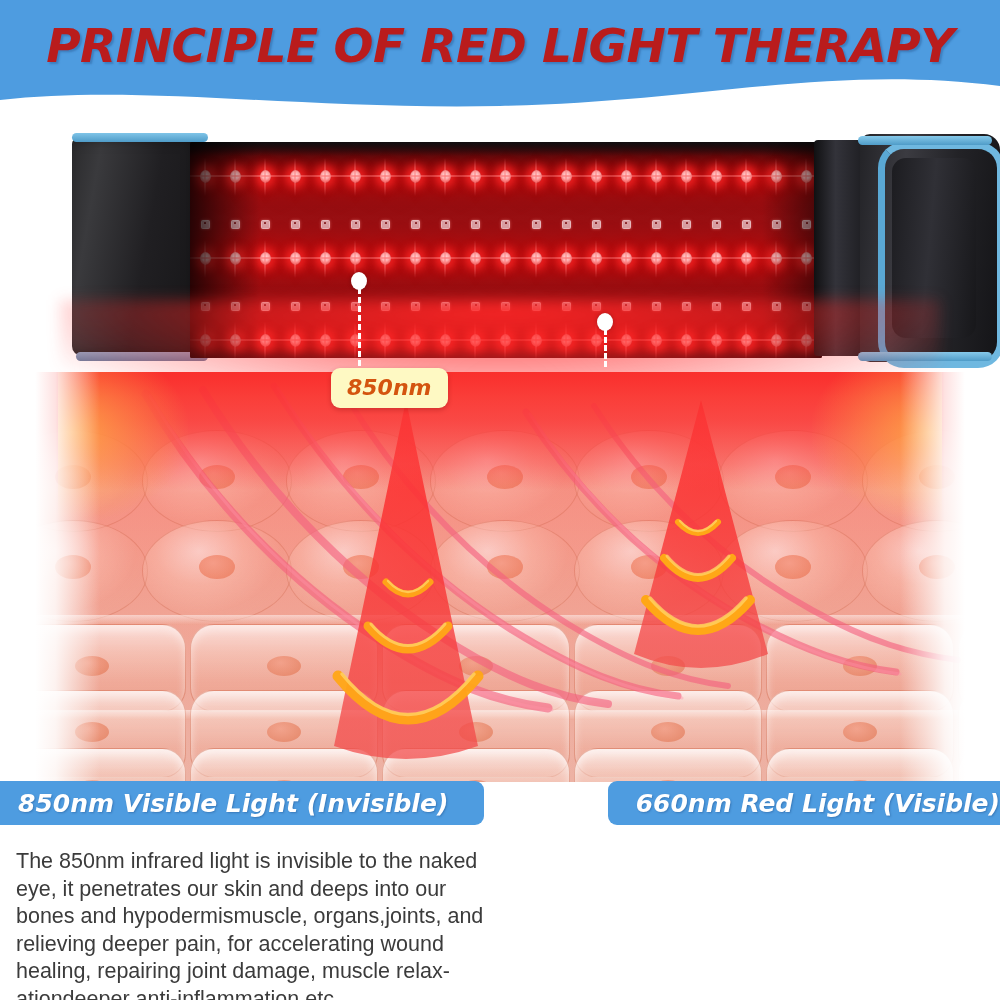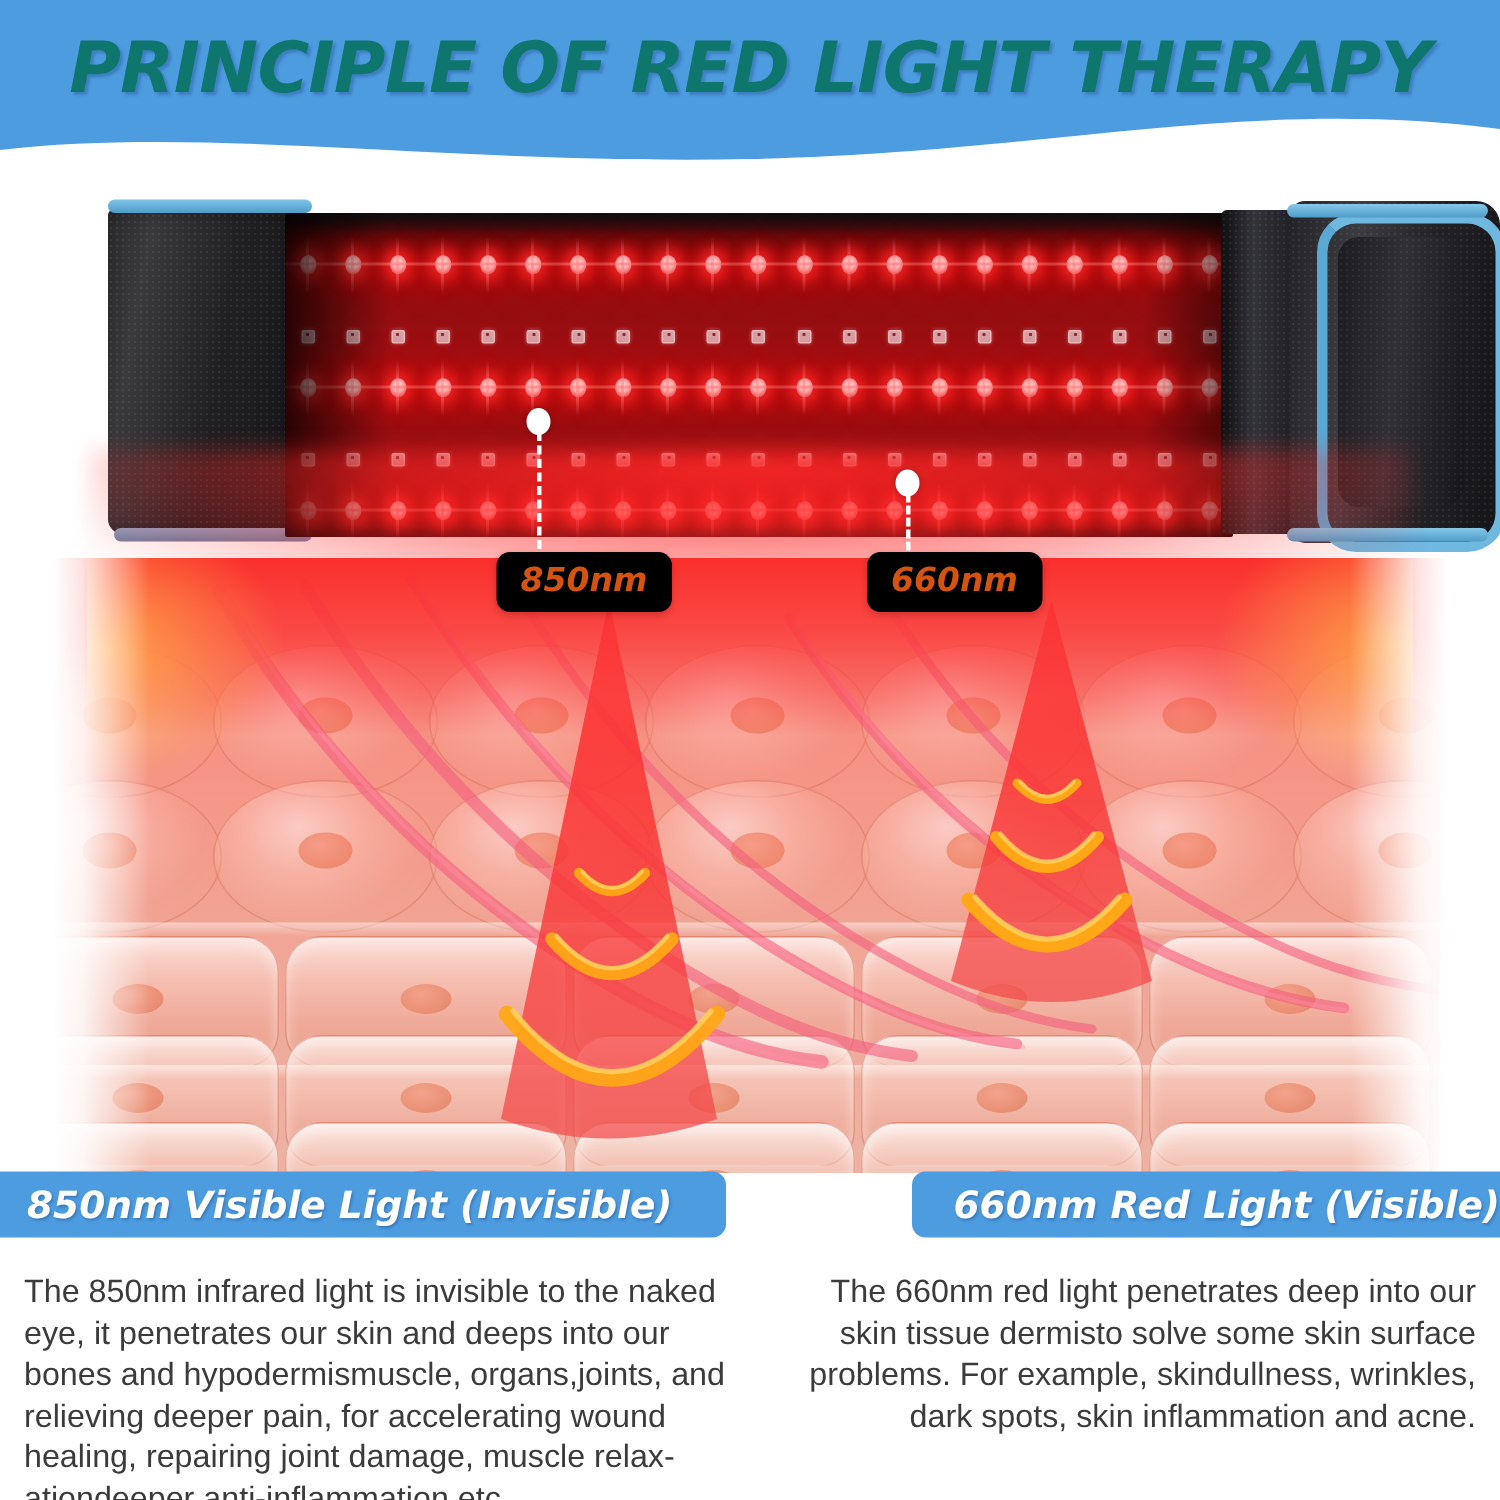--- a/index.html
+++ b/index.html
@@ -4,21 +4,21 @@
 <style>
   html,body{margin:0;padding:0;background:#fff;}
   body{width:1000px;height:1000px;overflow:hidden;font-family:"Liberation Sans",sans-serif;}
   #page{position:relative;width:1000px;height:1000px;background:#ffffff;overflow:hidden;}
 
   
   .hdr-wrap{position:absolute;left:0;top:0;width:1000px;height:112px;overflow:hidden;}
   .hdr-blue{position:absolute;left:0;top:0;width:1000px;height:112px;}
   .hdr-title{position:absolute;left:0;top:18px;width:1000px;text-align:center;
     font-family:"DejaVu Sans",sans-serif;font-weight:bold;font-style:italic;
-    font-size:47px;letter-spacing:-0.5px;color:#0f766e;white-space:nowrap;
+    font-size:47px;letter-spacing:-0.5px;color:#b91c1c;white-space:nowrap;
     text-shadow:2px 2px 2px rgba(40,90,150,.45);}
 
   
   .device{position:absolute;left:72px;top:124px;width:856px;height:246px;}
 
   .belt-left{position:absolute;left:0;top:14px;width:132px;height:218px;
      background:linear-gradient(100deg,#2a2a2c 0%,#3a3a3d 18%,#201f22 55%,#161517 100%);
      border-radius:6px 2px 2px 10px;
      box-shadow:inset -8px 0 14px rgba(0,0,0,.55);}
   .belt-left:after{content:"";position:absolute;inset:0;border-radius:6px 2px 2px 10px;
@@ -84,21 +84,21 @@
 
   
   .belt-glow{position:absolute;left:60px;top:300px;width:880px;height:130px;
      background:radial-gradient(ellipse 60% 100% at 50% 0%,rgba(255,40,40,.95) 0%,rgba(255,40,40,.55) 45%,rgba(255,60,60,0) 100%);
      filter:blur(7px);pointer-events:none;}
 
   
   .ptr-dot{position:absolute;width:16px;height:18px;border-radius:50%;background:#fff;
      box-shadow:0 0 4px rgba(0,0,0,.25);}
   .ptr-line{position:absolute;width:0;border-left:3px dashed #ffffff;}
-  .pill{position:absolute;background:#000000;border-radius:9px;
+  .pill{position:absolute;background:#fef9c3;border-radius:9px;
      box-shadow:0 2px 5px rgba(120,10,10,.30);
      padding:7px 16px 8px 16px;
      font-family:"DejaVu Sans",sans-serif;font-weight:bold;font-style:italic;
      font-size:22px;color:#d4540f;white-space:nowrap;}
 
   
   .skin{position:absolute;left:0px;top:372px;width:1000px;height:410px;overflow:hidden;
      background:#ffffff;}
   .skin-img{position:absolute;left:28px;top:0px;width:944px;height:410px;overflow:hidden;
      background:linear-gradient(180deg,
@@ -529,25 +529,23 @@
       <div class="skin-fade-r"></div>
     </div>
   </div>
 
   <div class="ptr-dot" style="left:351px;top:272px;"></div>
   <div class="ptr-line" style="left:358px;top:288px;height:78px;"></div>
   <div class="pill" style="left:331px;top:368px;">850nm</div>
 
   <div class="ptr-dot" style="left:597px;top:313px;"></div>
   <div class="ptr-line" style="left:604px;top:329px;height:38px;"></div>
-  <div class="pill" style="left:578px;top:368px;">660nm</div>
 
   <div class="bbanner" style="left:0;top:781px;width:466px;padding-left:18px;">
     <span>850nm Visible Light (Invisible)</span>
   </div>
   <div class="bbanner right" style="left:608px;top:781px;width:392px;padding-right:18px;">
     <span>660nm Red Light (Visible)</span>
   </div>
 
   <div class="para left">The 850nm infrared light is invisible to the naked eye, it penetrates our skin and deeps into our bones and hypodermismuscle, organs,joints, and relieving deeper pain, for accelerating wound healing, repairing joint damage, muscle relax-ationdeeper anti-inflammation,etc.</div>
-  <div class="para right">The 660nm red light penetrates deep into our skin tissue dermisto solve some skin surface problems. For example, skindullness, wrinkles, dark spots, skin inflammation and acne.</div>
 
 </div>
 
 </body></html>

